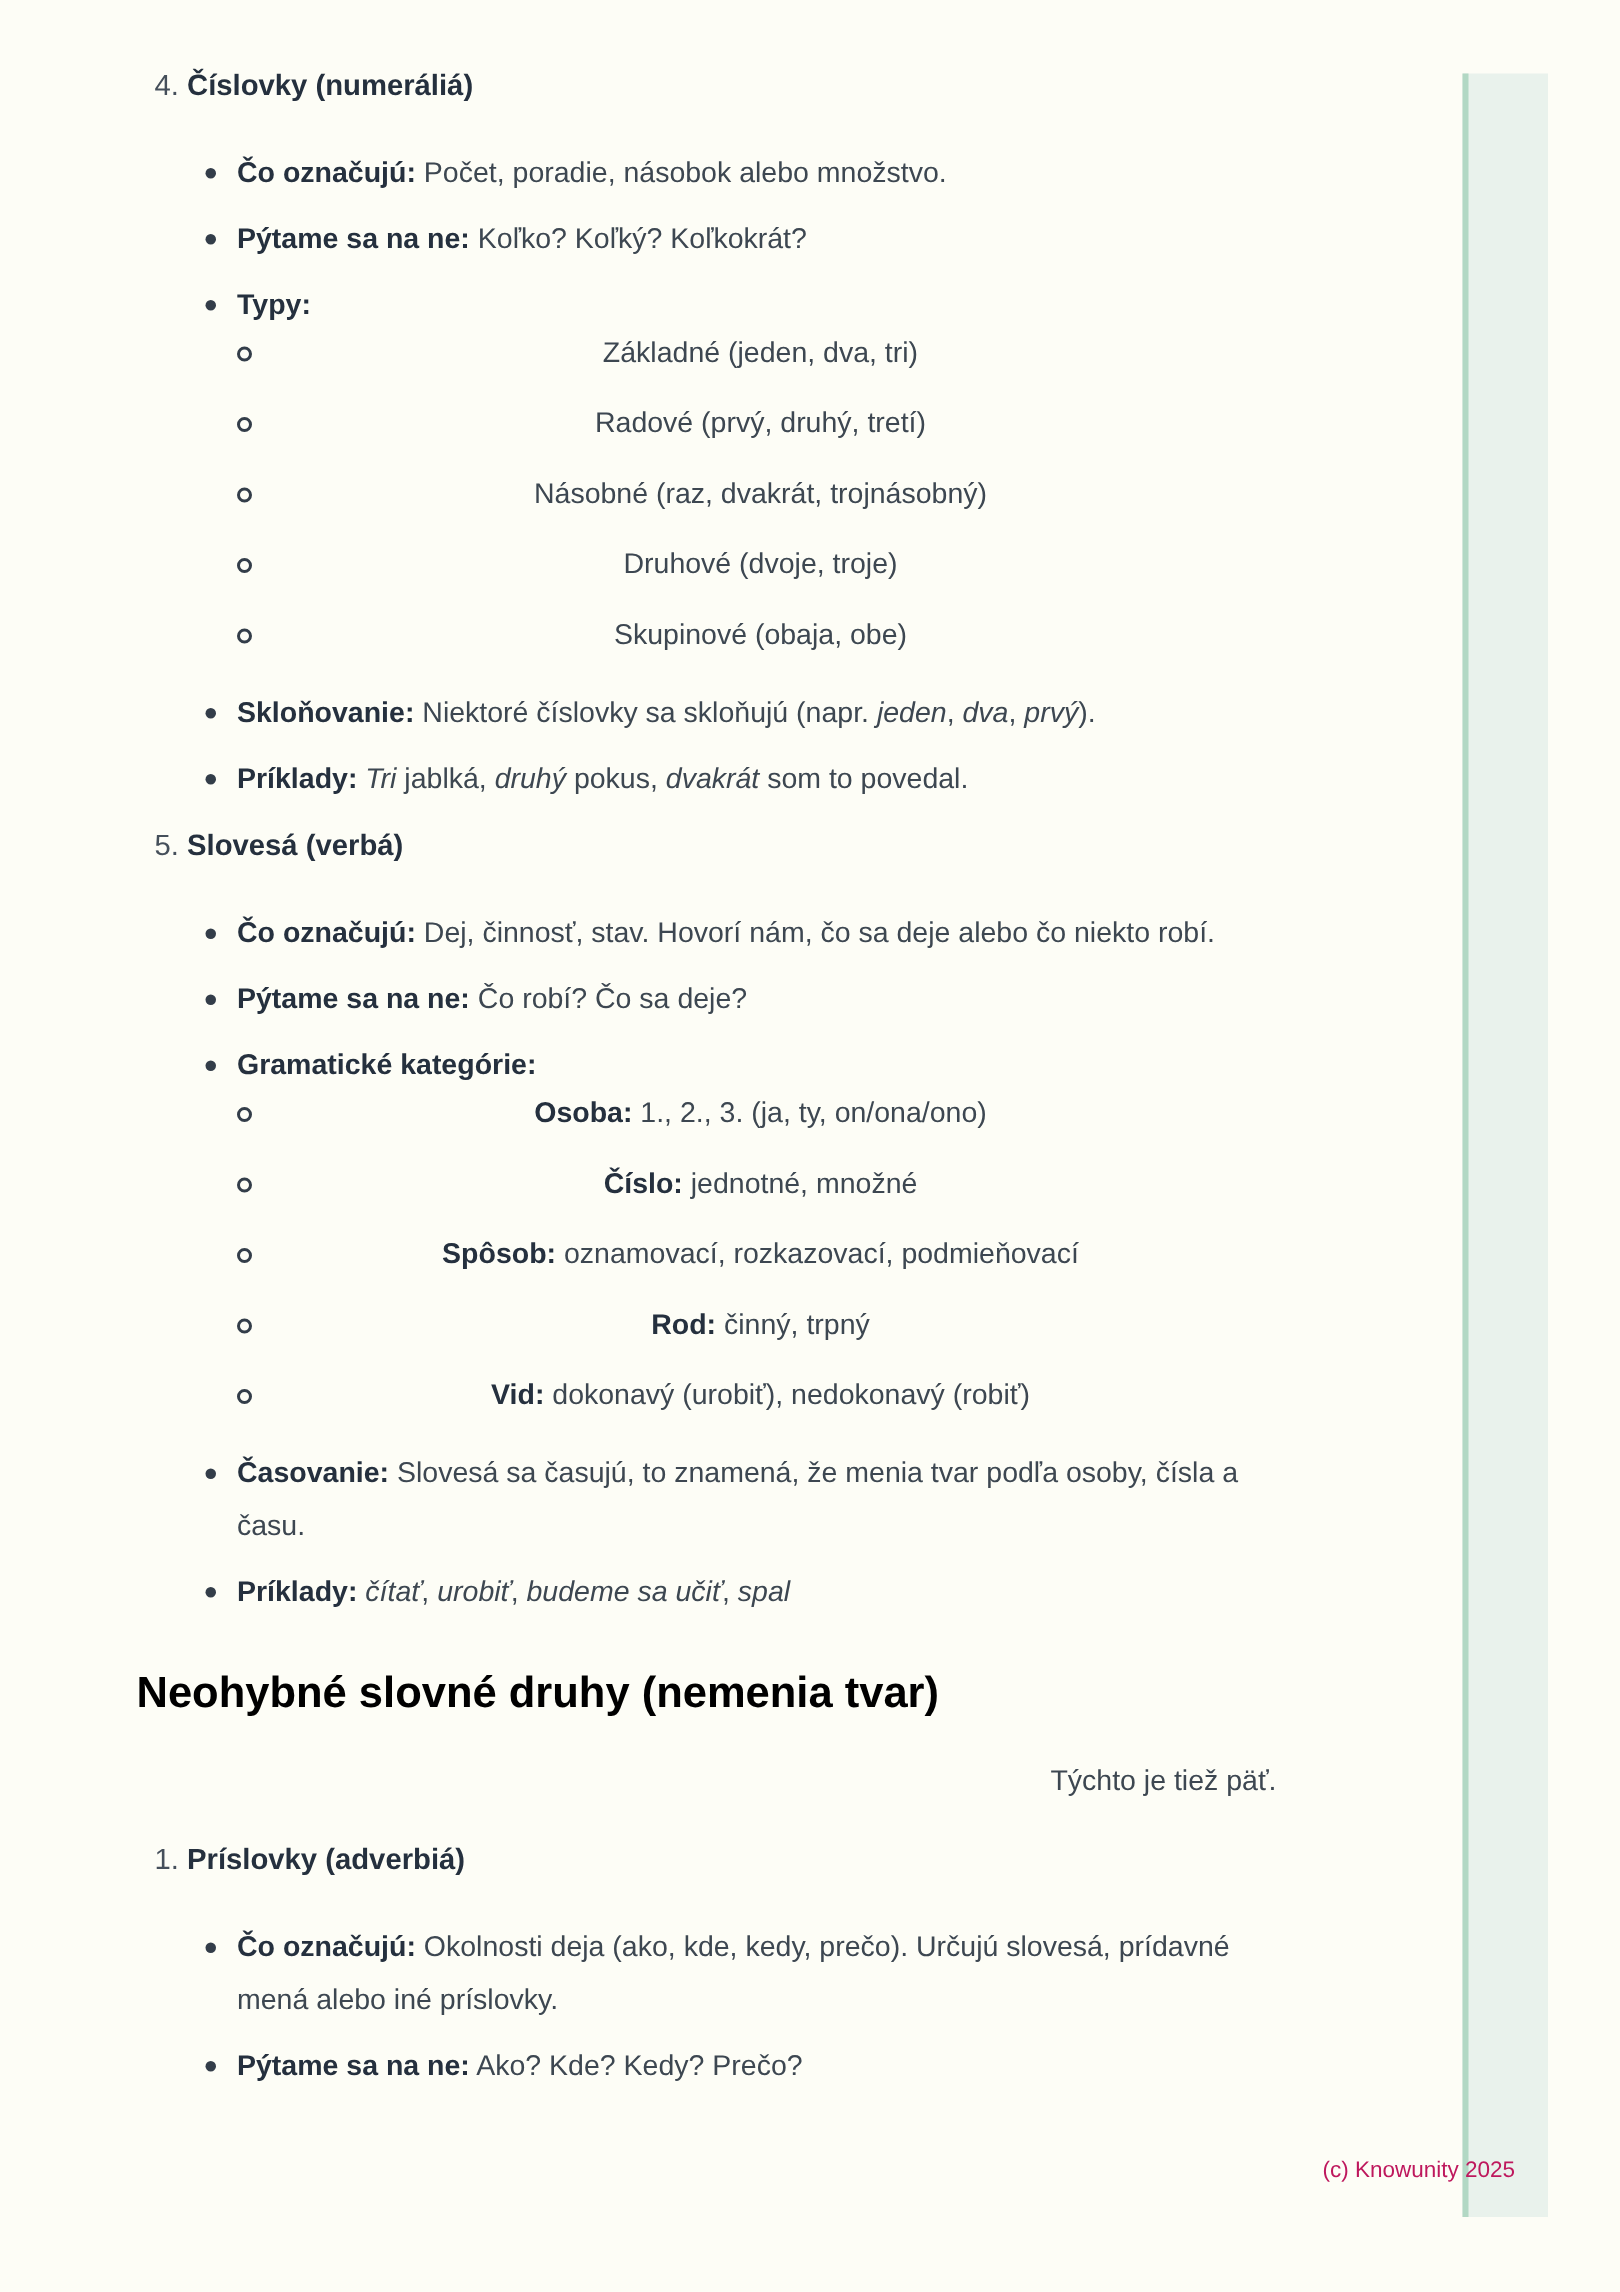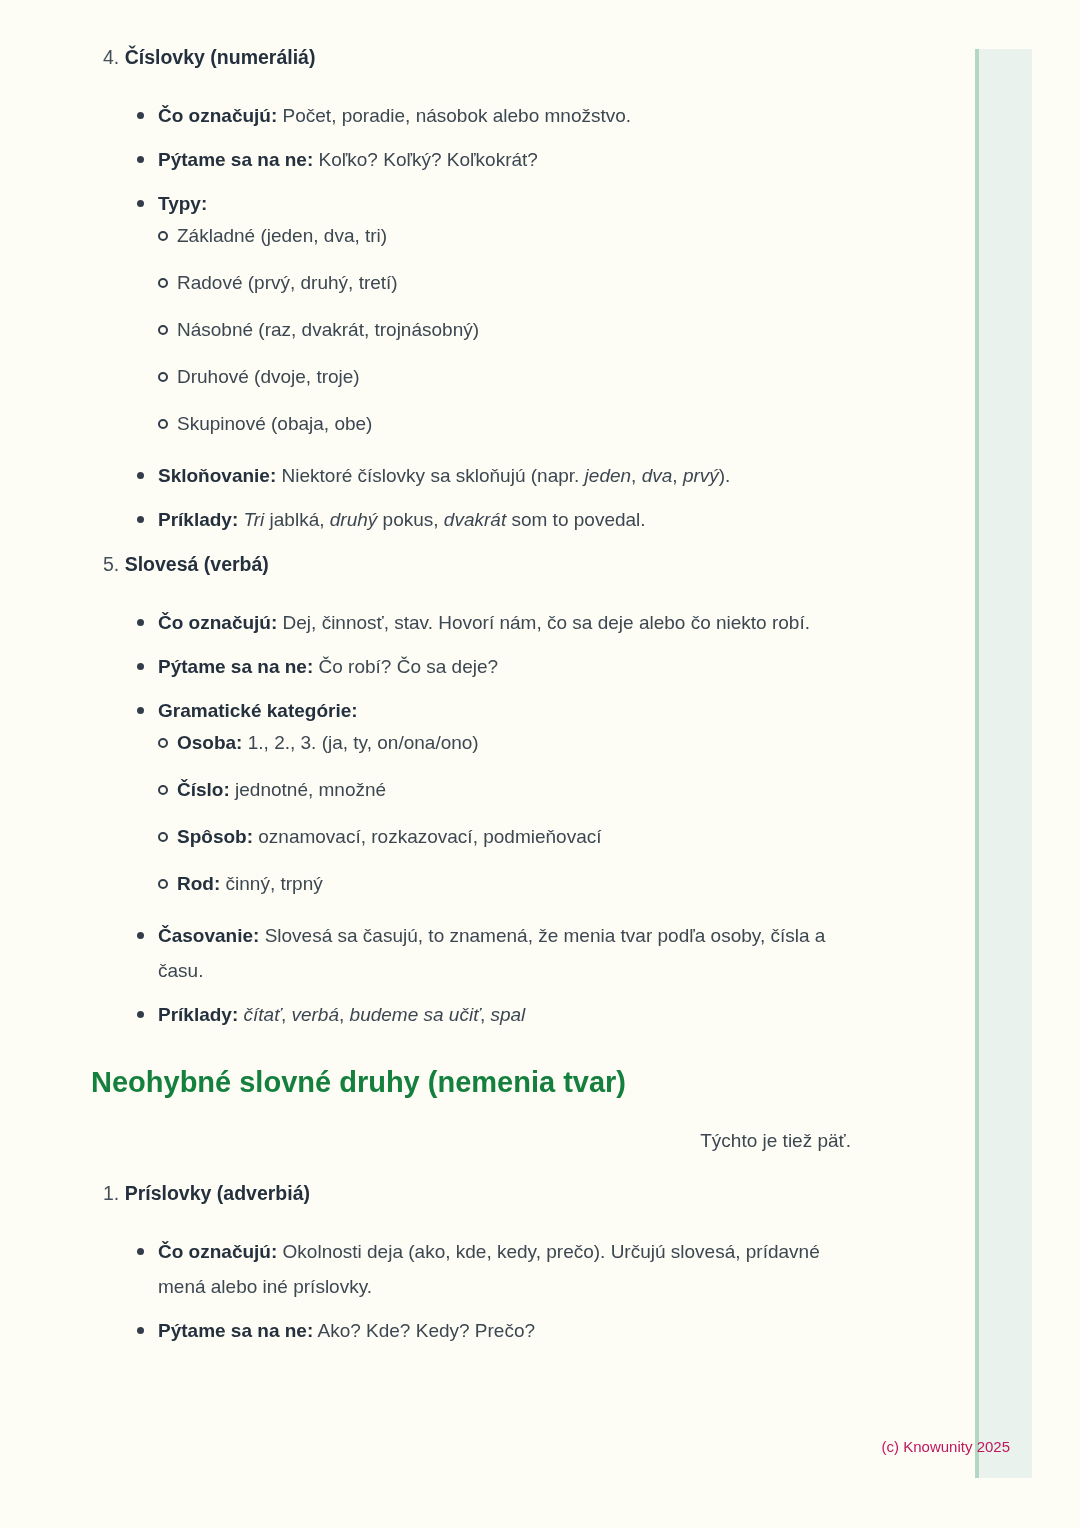--- a/index.html
+++ b/index.html
@@ -46,20 +46,21 @@
     position: absolute;
     left: -21px; top: 14px;
     width: 7px; height: 7px;
     border-radius: 50%;
     background: #333d49;
   }
   .block-sub {
     position: relative;
     margin: 12px 0 9px 86px;
     max-width: 660px;
+    text-align: center;
   }
   .block-sub::before {
     content: "";
     position: absolute;
     left: -19px; top: 13px;
     width: 6px; height: 6px;
     border-radius: 50%;
     border: 2px solid #333d49;
     background: transparent;
   }
@@ -102,22 +103,23 @@
     <div class="block-bullet"><span class="b">Skloňovanie:</span><span> Niektoré číslovky sa skloňujú (napr. </span><span class="i">jeden</span><span>, </span><span class="i">dva</span><span>, </span><span class="i">prvý</span><span>).</span></div>
     <div class="block-bullet"><span class="b">Príklady:</span><span> </span><span class="i">Tri</span><span> jablká, </span><span class="i">druhý</span><span> pokus, </span><span class="i">dvakrát</span><span> som to povedal.</span></div>
     <div class="block-numbered"><span class="num">5. </span><span class="b">Slovesá (verbá)</span></div>
     <div class="block-bullet"><span class="b">Čo označujú:</span><span> Dej, činnosť, stav. Hovorí nám, čo sa deje alebo čo niekto robí.</span></div>
     <div class="block-bullet"><span class="b">Pýtame sa na ne:</span><span> Čo robí? Čo sa deje?</span></div>
     <div class="block-bullet"><span class="b">Gramatické kategórie:</span></div>
     <div class="block-sub"><span class="b">Osoba:</span><span> 1., 2., 3. (ja, ty, on/ona/ono)</span></div>
     <div class="block-sub"><span class="b">Číslo:</span><span> jednotné, množné</span></div>
     <div class="block-sub"><span class="b">Spôsob:</span><span> oznamovací, rozkazovací, podmieňovací</span></div>
     <div class="block-sub"><span class="b">Rod:</span><span> činný, trpný</span></div>
+    <div class="block-sub"><span class="b">Vid:</span><span> dokonavý (urobiť), nedokonavý (robiť)</span></div>
     <div class="block-bullet"><span class="b">Časovanie:</span><span> Slovesá sa časujú, to znamená, že menia tvar podľa osoby, čísla a času.</span></div>
-    <div class="block-bullet"><span class="b">Príklady:</span><span> </span><span class="i">čítať</span><span>, </span><span class="i">verbá</span><span>, </span><span class="i">budeme sa učiť</span><span>, </span><span class="i">spal</span></div>
-    <div class="block-h1" style="color: #15803d;"><span>Neohybné slovné druhy (nemenia tvar)</span></div>
+    <div class="block-bullet"><span class="b">Príklady:</span><span> </span><span class="i">čítať</span><span>, </span><span class="i">urobiť</span><span>, </span><span class="i">budeme sa učiť</span><span>, </span><span class="i">spal</span></div>
+    <div class="block-h1" style="color: #000000;"><span>Neohybné slovné druhy (nemenia tvar)</span></div>
     <div class="block-para"><span>Týchto je tiež päť.</span></div>
     <div class="block-numbered"><span class="num">1. </span><span class="b">Príslovky (adverbiá)</span></div>
     <div class="block-bullet"><span class="b">Čo označujú:</span><span> Okolnosti deja (ako, kde, kedy, prečo). Určujú slovesá, prídavné mená alebo iné príslovky.</span></div>
     <div class="block-bullet"><span class="b">Pýtame sa na ne:</span><span> Ako? Kde? Kedy? Prečo?</span></div>
   </div>
 
 <div class="watermark">(c) Knowunity 2025</div>
 
 </body></html>

